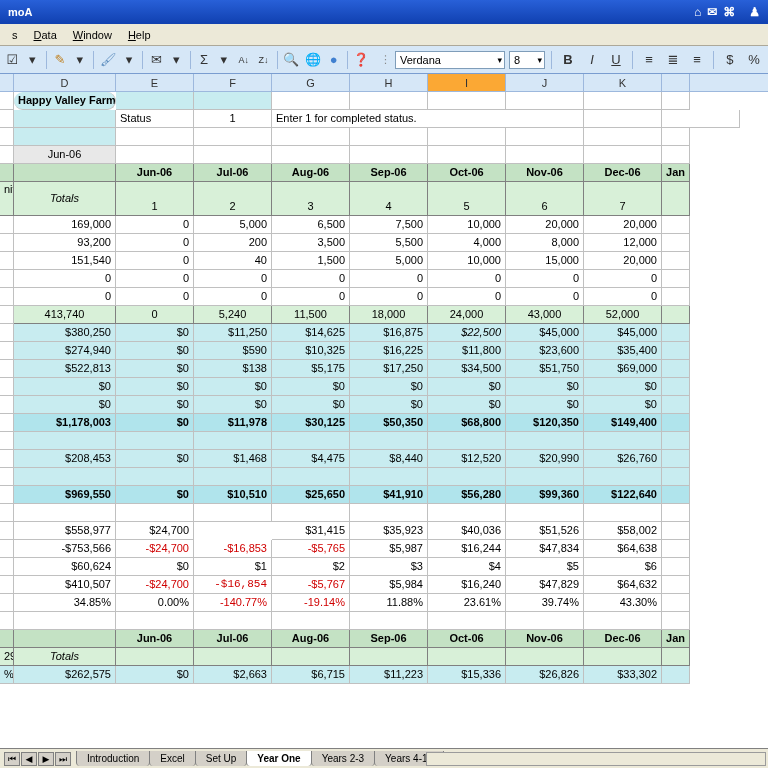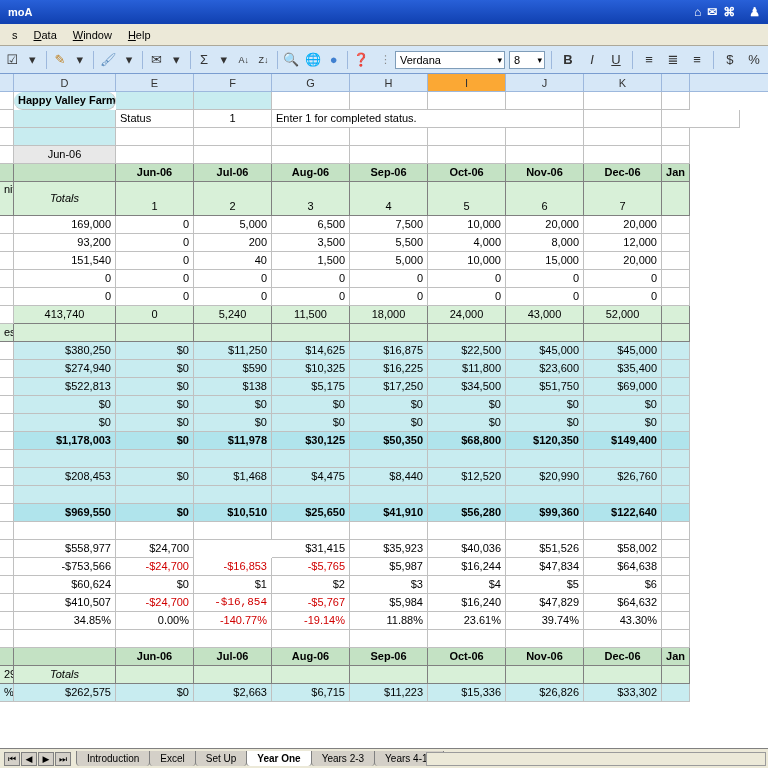--- a/index.html
+++ b/index.html
@@ -241,39 +241,27 @@
       <div class="cell hdr-green2" style="width: 78px;">0</div>
       <div class="cell hdr-green2" style="width: 78px;">5,240</div>
       <div class="cell hdr-green2" style="width: 78px;">11,500</div>
       <div class="cell hdr-green2" style="width: 78px;">18,000</div>
       <div class="cell hdr-green2" style="width: 78px;">24,000</div>
       <div class="cell hdr-green2" style="width: 78px;">43,000</div>
       <div class="cell hdr-green2" style="width: 78px;">52,000</div>
       <div class="cell hdr-green2" style="width: 28px;"></div>
     </div>
     <div class="row">
-      <div class="cell hdr-green2 l" style="width: 14px;">es</div>
-      <div class="cell hdr-green2" style="width: 102px;"></div>
-      <div class="cell hdr-green2" style="width: 78px;"></div>
-      <div class="cell hdr-green2" style="width: 78px;"></div>
-      <div class="cell hdr-green2" style="width: 78px;"></div>
-      <div class="cell hdr-green2" style="width: 78px;"></div>
-      <div class="cell hdr-green2" style="width: 78px;"></div>
-      <div class="cell hdr-green2" style="width: 78px;"></div>
-      <div class="cell hdr-green2" style="width: 78px;"></div>
-      <div class="cell hdr-green2" style="width: 28px;"></div>
-    </div>
-    <div class="row">
       <div class="cell " style="width: 14px;"></div>
       <div class="cell lightblue" style="width: 102px;">$380,250</div>
       <div class="cell lightblue" style="width: 78px;">$0</div>
       <div class="cell lightblue" style="width: 78px;">$11,250</div>
       <div class="cell lightblue" style="width: 78px;">$14,625</div>
       <div class="cell lightblue" style="width: 78px;">$16,875</div>
-      <div class="cell lightblue" style="width: 78px;">$22,500</div>
+      <div class="cell lightblue" style="width: 78px; font-style: italic;">$22,500</div>
       <div class="cell lightblue" style="width: 78px;">$45,000</div>
       <div class="cell lightblue" style="width: 78px;">$45,000</div>
       <div class="cell lightblue" style="width: 28px;"></div>
     </div>
     <div class="row">
       <div class="cell " style="width: 14px;"></div>
       <div class="cell lightblue" style="width: 102px;">$274,940</div>
       <div class="cell lightblue" style="width: 78px;">$0</div>
       <div class="cell lightblue" style="width: 78px;">$590</div>
       <div class="cell lightblue" style="width: 78px;">$10,325</div>

